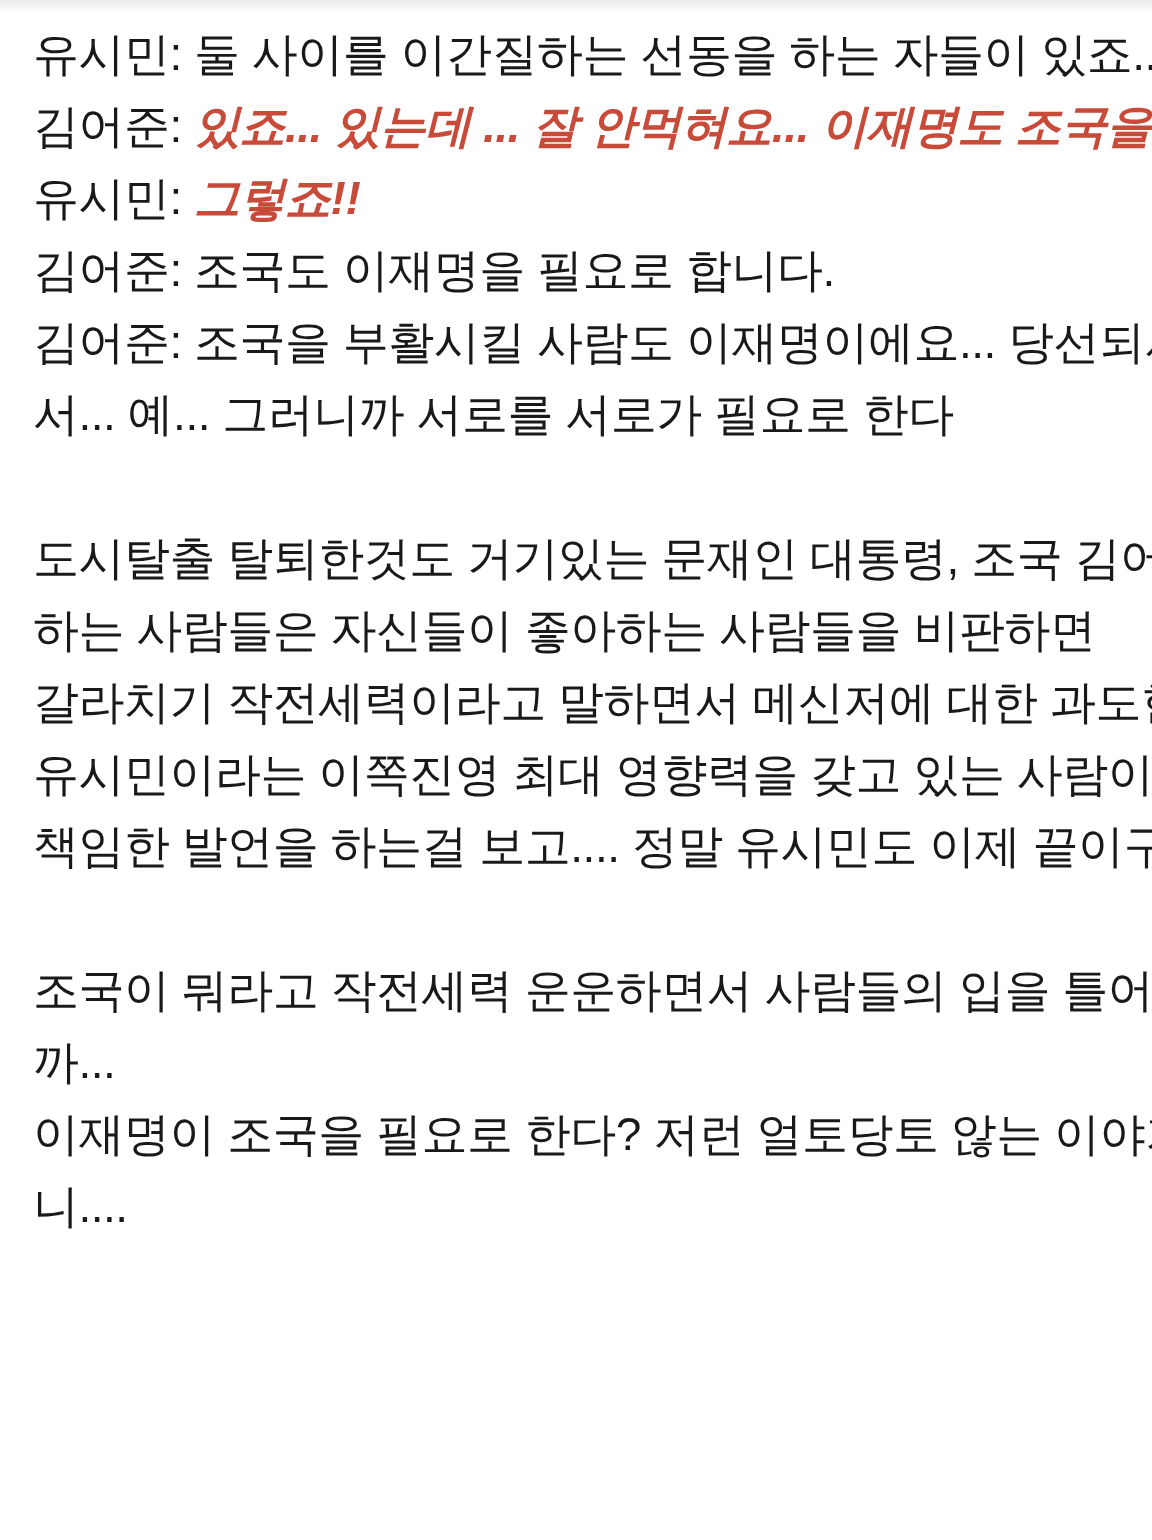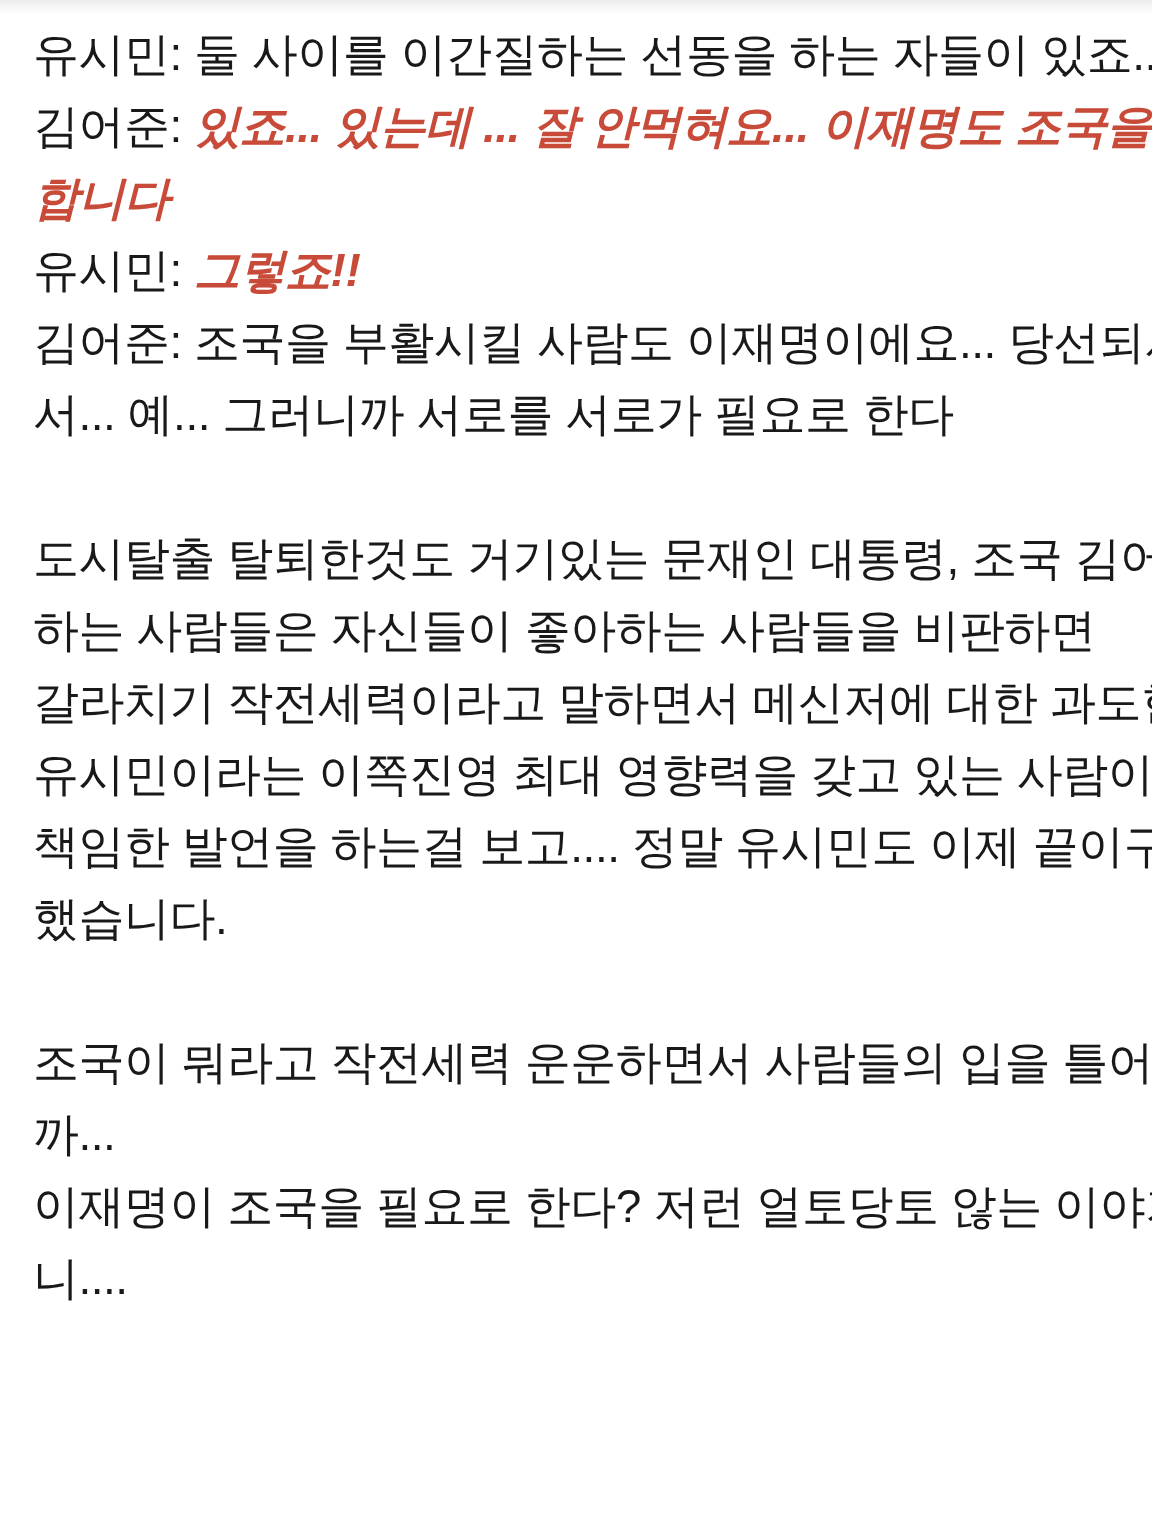--- a/index.html
+++ b/index.html
@@ -45,29 +45,28 @@
   }
 </style>
 </head>
 <body style="background: rgb(255, 255, 255);">
 
 <div class="top-fade"></div>
 
 <div class="post">
     <div class="text-line"><span class="seg-black">유시민: 둘 사이를 이간질하는 선동을 하는 자들이 있죠...</span></div>
     <div class="text-line"><span class="seg-black">김어준: </span><span class="seg-red">있죠... 있는데 ... 잘 안먹혀요... 이재명도 조국을 필요로</span></div>
-    <div class="text-line"><span class="seg-red">합니다</span></div>
     <div class="text-line"><span class="seg-black">유시민: </span><span class="seg-red">그렇죠!!</span></div>
+    <div class="text-line"><span class="seg-black">김어준: 조국도 이재명을 필요로 합니다.</span></div>
     <div class="text-line"><span class="seg-black">김어준: 조국을 부활시킬 사람도 이재명이에요... 당선되서 사면해</span></div>
     <div class="text-line"><span class="seg-black">서... 예... 그러니까 서로를 서로가 필요로 한다</span></div>
     <div class="text-line">&nbsp;</div>
     <div class="text-line"><span class="seg-black">도시탈출 탈퇴한것도 거기있는 문재인 대통령, 조국 김어준 좋아</span></div>
     <div class="text-line"><span class="seg-black">하는 사람들은 자신들이 좋아하는 사람들을 비판하면</span></div>
     <div class="text-line"><span class="seg-black">갈라치기 작전세력이라고 말하면서 메신저에 대한 과도한 공격을</span></div>
     <div class="text-line"><span class="seg-black">유시민이라는 이쪽진영 최대 영향력을 갖고 있는 사람이 저런 무</span></div>
     <div class="text-line"><span class="seg-black">책임한 발언을 하는걸 보고.... 정말 유시민도 이제 끝이구나 생각</span></div>
-    <div class="text-line"><span class="seg-black">했습니다.</span></div>
     <div class="text-line">&nbsp;</div>
     <div class="text-line"><span class="seg-black">조국이 뭐라고 작전세력 운운하면서 사람들의 입을 틀어막습니</span></div>
     <div class="text-line"><span class="seg-black">까...</span></div>
     <div class="text-line"><span class="seg-black">이재명이 조국을 필요로 한다? 저런 얼토당토 않는 이야기를 하다</span></div>
     <div class="text-line"><span class="seg-black">니....</span></div>
   </div>
 
 </body></html>

